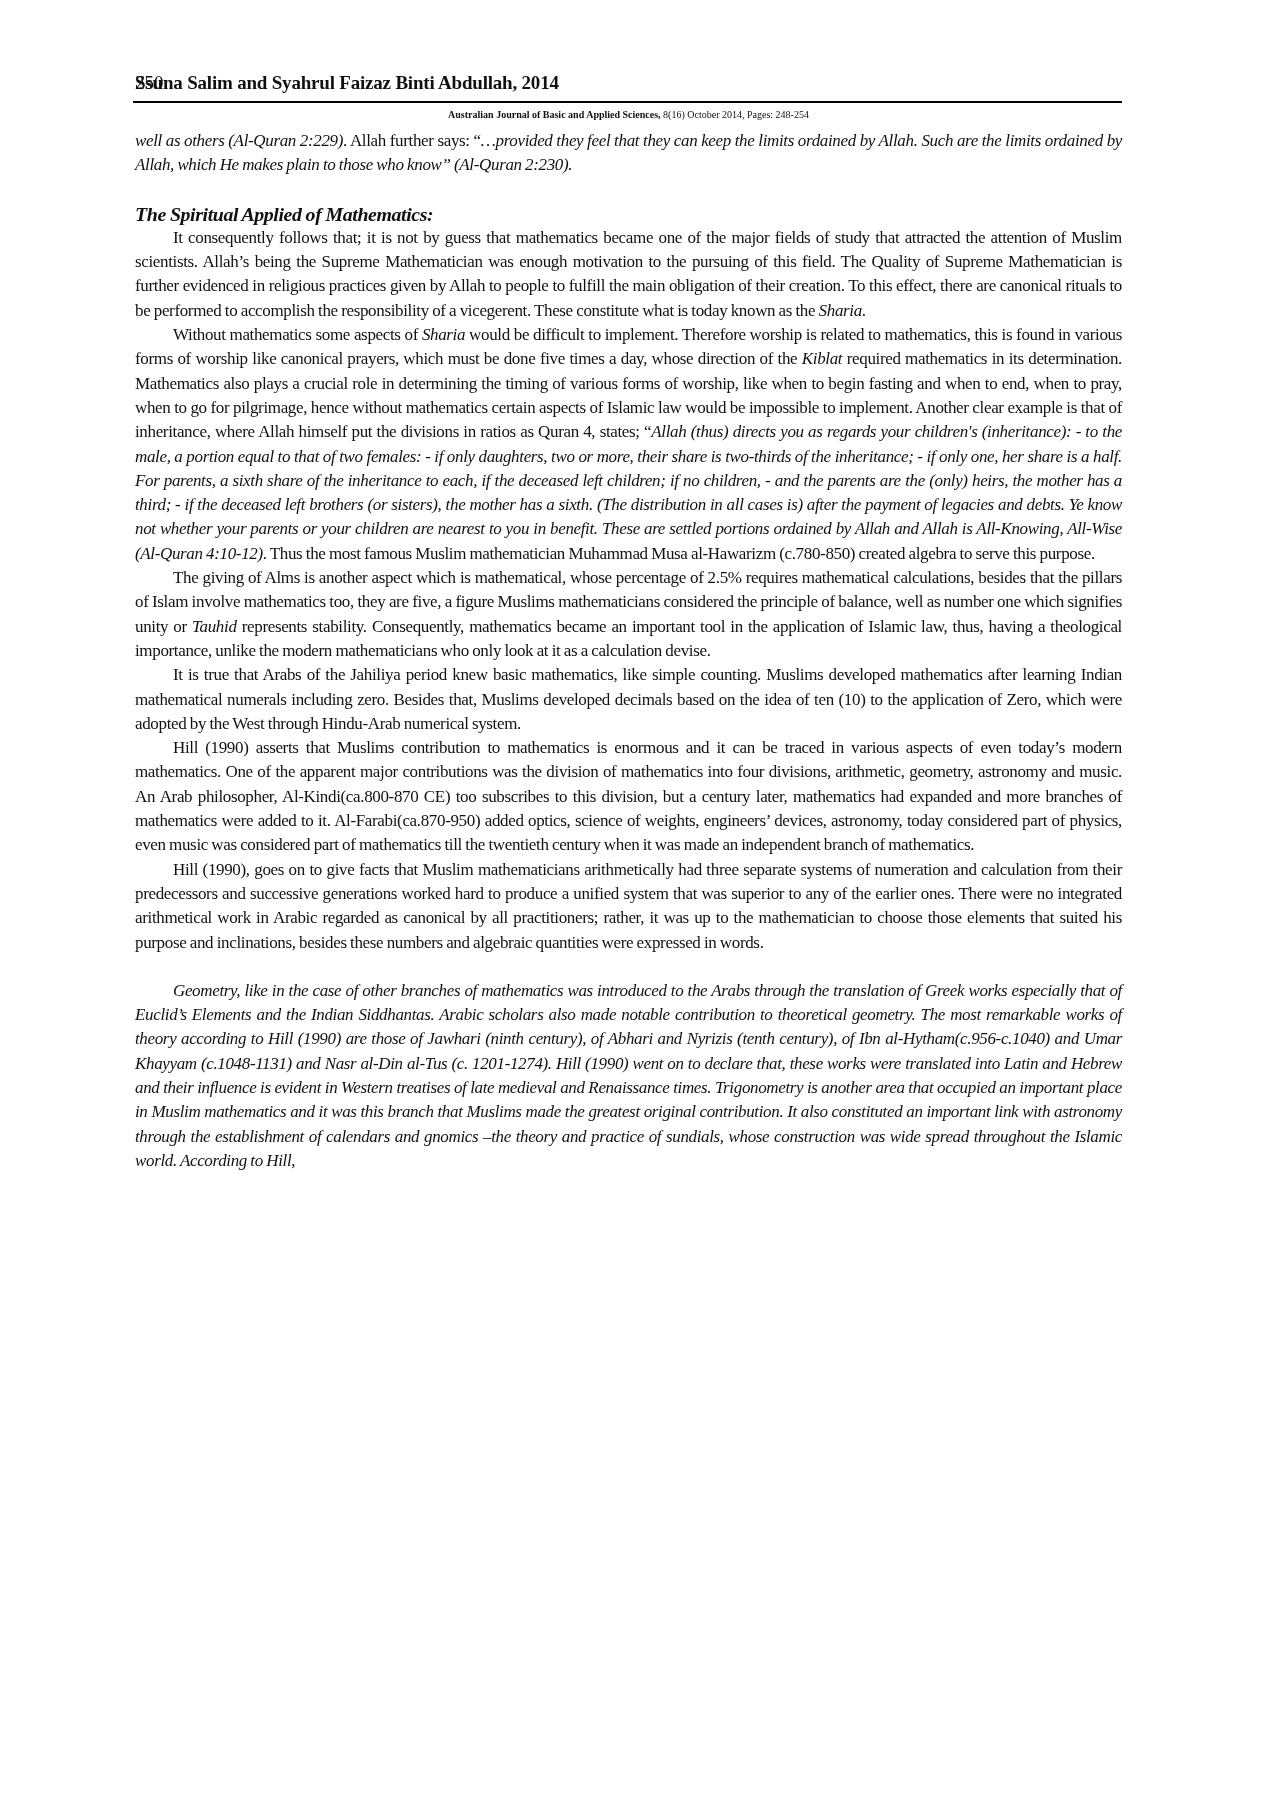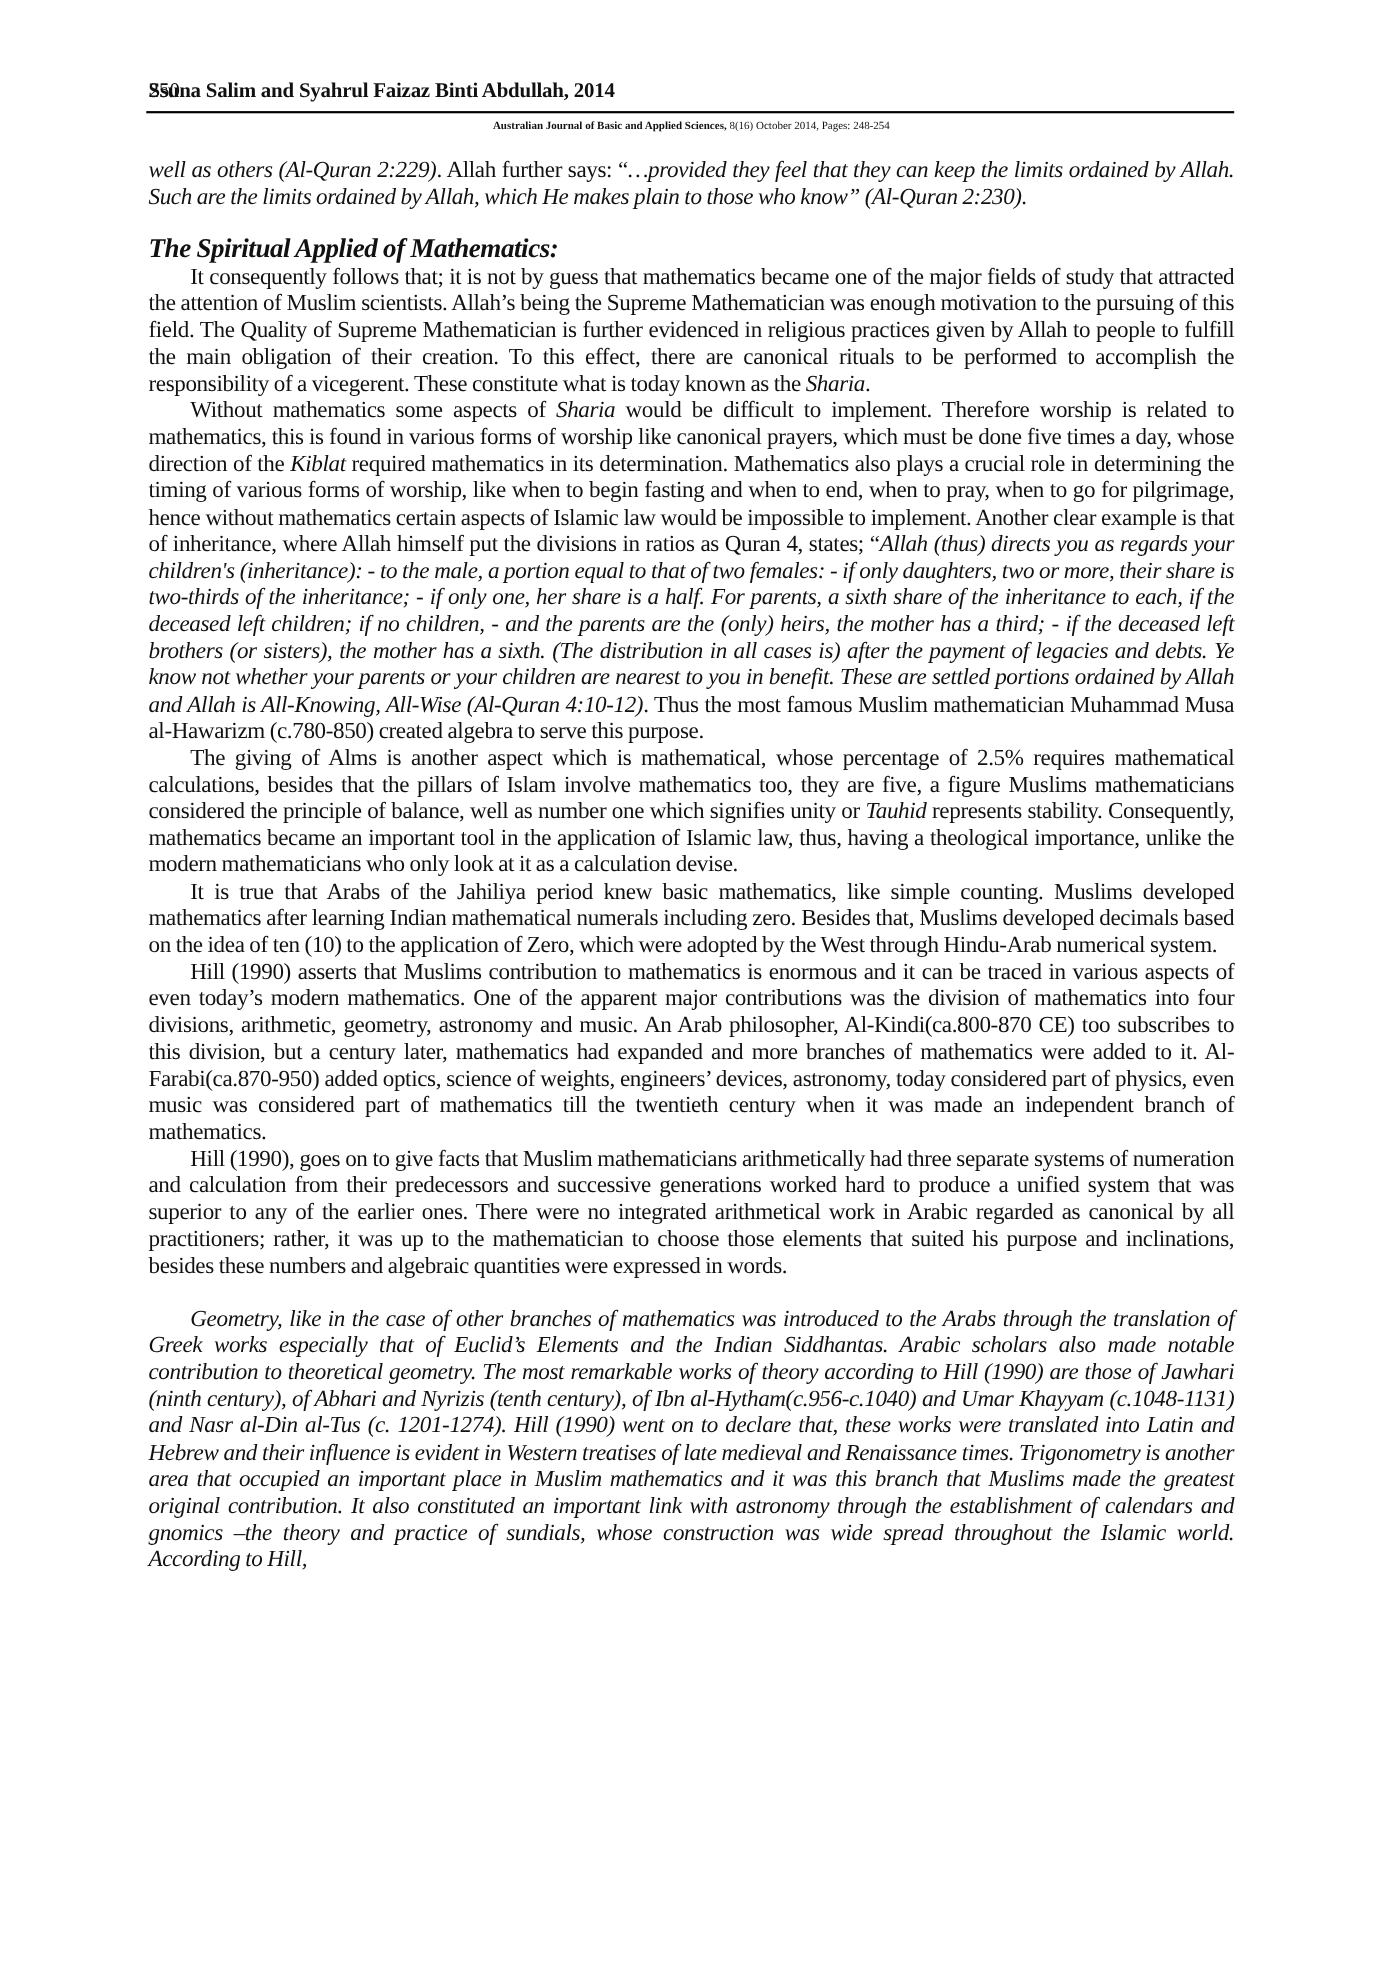--- a/index.html
+++ b/index.html
@@ -53,22 +53,22 @@
     }
     .head-journal {
       text-align: center;
       font-size: 10px;
       line-height: 17px;
       margin-top: 0px;
     }
     .head-journal .j-name { font-weight: bold; }
 
     .body-text {
-      margin-top: 19px;
-      font-size: 21px;
+      margin-top: 6px;
+      font-size: 17px;
       line-height: 24.3px;
       text-align: justify;
       letter-spacing: -0.35px;
       word-spacing: -0.5px;
     }
     .para {
       margin: 0;
       text-indent: 0;
     }
     .para.indent { text-indent: 38px; }

